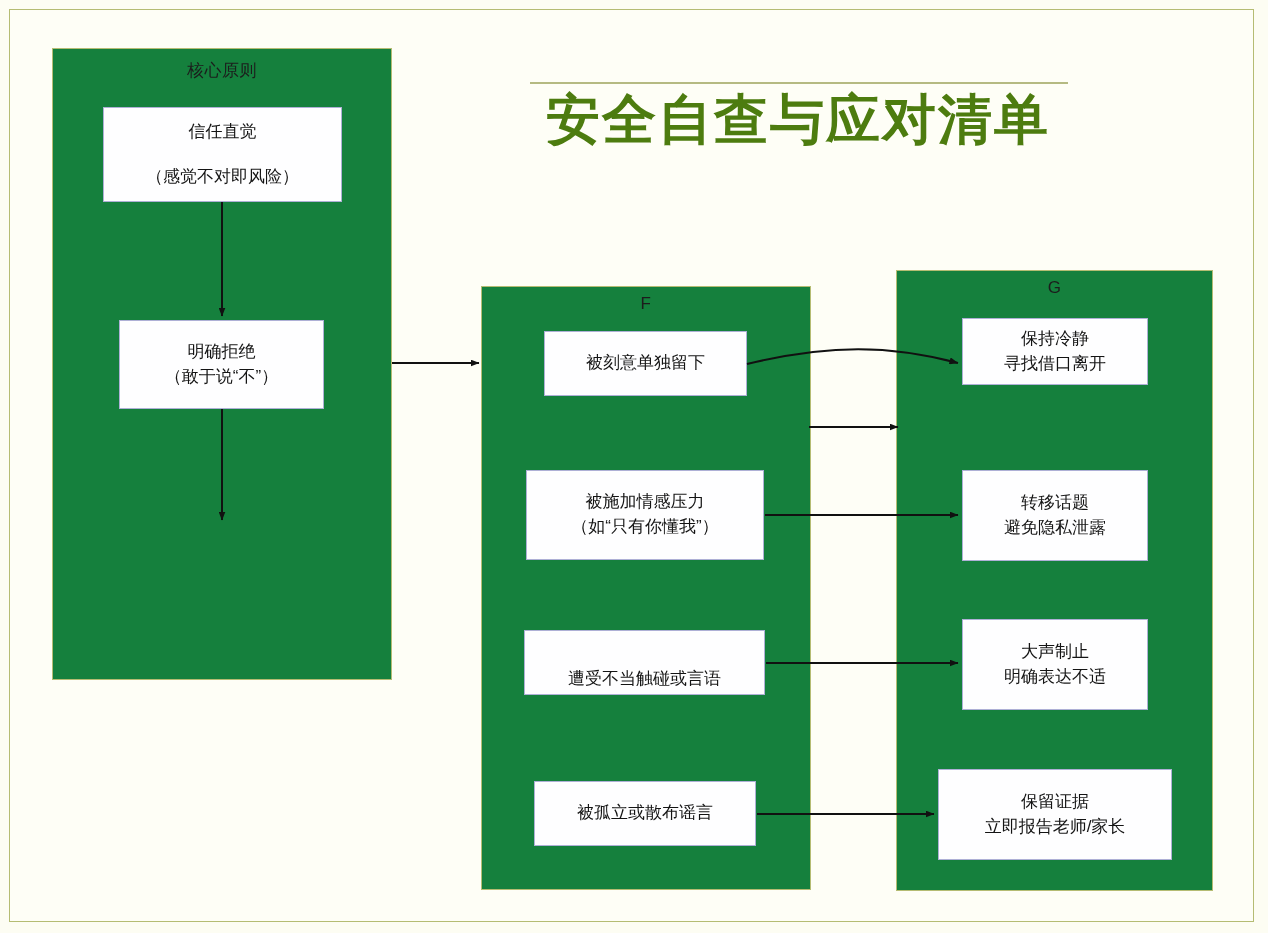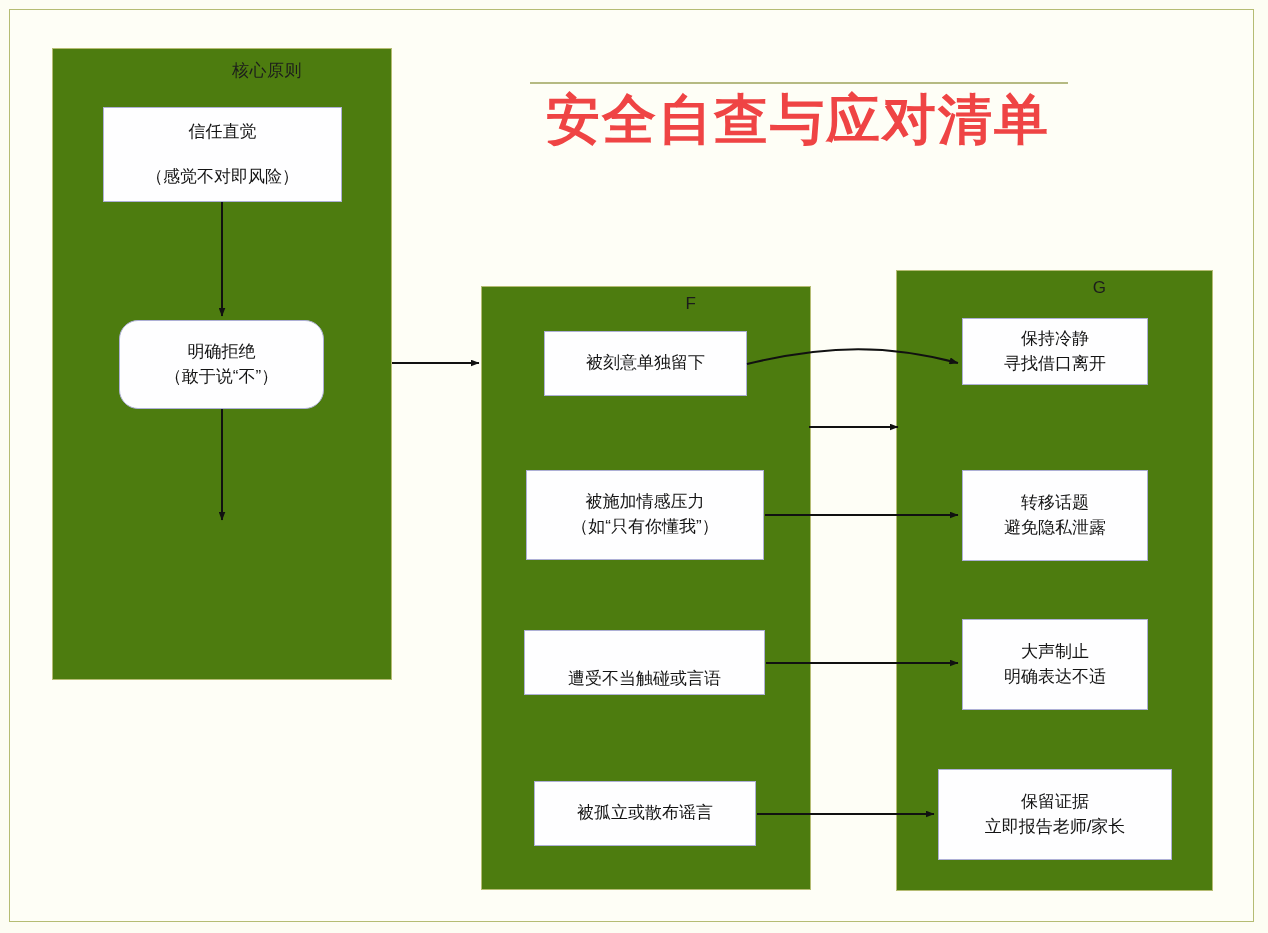--- a/index.html
+++ b/index.html
@@ -25,22 +25,21 @@
     border: 1.6px solid #b5bc73;
     box-sizing: border-box;
     background: #fefef6;
   }
 
   
   .group-box {
     position: absolute;
     border: 1.6px solid #b5bc73;
     box-sizing: border-box;
-    background: #4d7c0f;
-    padding-left: 45px;
+    background: #15803d;
   }
   .group-label {
     position: absolute;
     width: 100%;
     text-align: center;
     font-size: 17px;
     color: #1c1c1c;
     letter-spacing: 0.5px;
   }
 
@@ -71,21 +70,21 @@
   }
   #title-rule {
     height: 2px;
     background: #b5ba82;
     width: 538px;
     margin: 0 0 6px 6px;
   }
   #title-text {
     font-size: 54px;
     font-weight: 700;
-    color: #ef4444;
+    color: #4d7c0f;
     letter-spacing: 2px;
     text-align: center;
     font-family: "DejaVu Sans", "Liberation Sans", sans-serif;
     line-height: 1.12;
   }
 
   svg#connectors {
     position: absolute;
     left: 0; top: 0;
     width: 1268px; height: 933px;
@@ -106,21 +105,21 @@
 
   <div class="group-box" style="left:52px; top:48px; width:340px; height:632px;">
     <div class="group-label" style="top:10px;">核心原则</div>
   </div>
 
   <div class="node" style="left:103px; top:107px; width:239px; height:95px;gap:20px;">
     <span class="ln">信任直觉</span>
     <span class="ln">（感觉不对即风险）</span>
   </div>
 
-  <div class="node" style="left:119px; top:320px; width:205px; height:89px;border-radius:19px;">
+  <div class="node" style="left:119px; top:320px; width:205px; height:89px;">
     <span class="ln">明确拒绝</span>
     <span class="ln">（敢于说“不”）</span>
   </div>
 
 
   <div class="group-box" style="left:481px; top:286px; width:330px; height:604px;">
     <div class="group-label" style="top:7px;">F</div>
   </div>
 
   <div class="node" style="left:544px; top:331px; width:203px; height:65px;">

